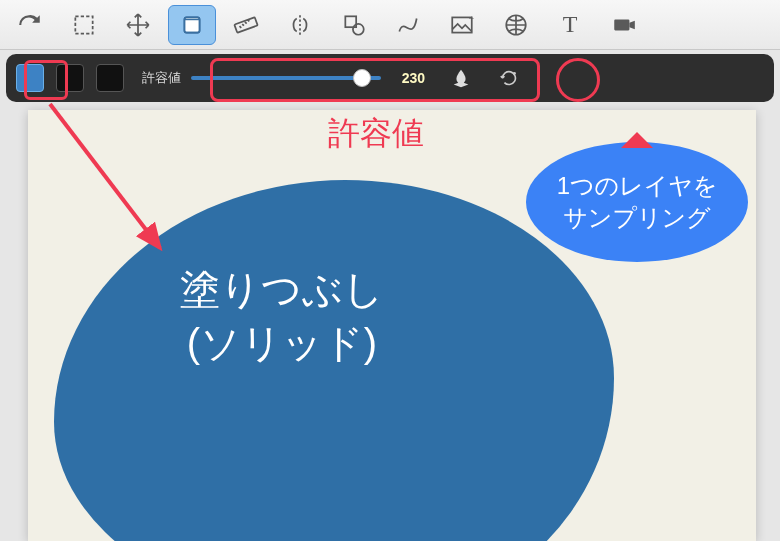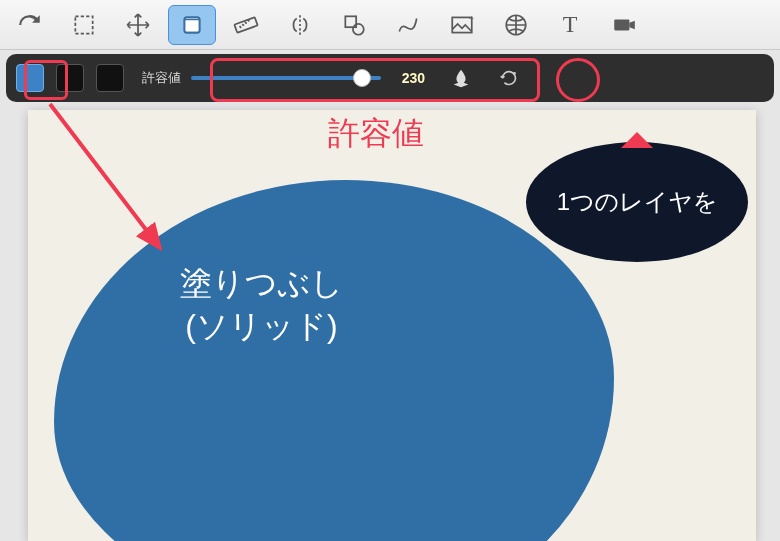--- a/index.html
+++ b/index.html
@@ -107,31 +107,31 @@
 
   .anno-text-red {
     position: absolute;
     color: #ef3a52;
     font-size: 32px;
     font-weight: 400;
   }
   .anno-text-white {
     position: absolute;
     color: #fff;
-    font-size: 32px;
+    font-size: 40px;
     text-align: center;
     line-height: 1.35;
   }
   .arrow {
     position: absolute;
     pointer-events: none;
   }
   .bubble {
     position: absolute;
-    background: #0f172a;
+    background: #3b82f6;
     color: #fff;
     border-radius: 50%;
     display: flex; align-items: center; justify-content: center;
     text-align: center;
     font-size: 24px;
     line-height: 1.35;
   }
   .bubble::before {
     content: "";
     position: absolute;
@@ -263,14 +263,15 @@
 </svg>
 
 <div class="anno-text-white" style="top:262px; left:180px;">
   <span style="white-space:pre-line;">塗りつぶし
 (ソリッド)</span>
 </div>
 
 <div class="bubble" style="top:142px; left:526px; width:222px; height:120px; border-radius:50%/50%;">
   <div>
     <div>1つのレイヤを</div>
+    <div>サンプリング</div>
   </div>
 </div>
 
 </body></html>

